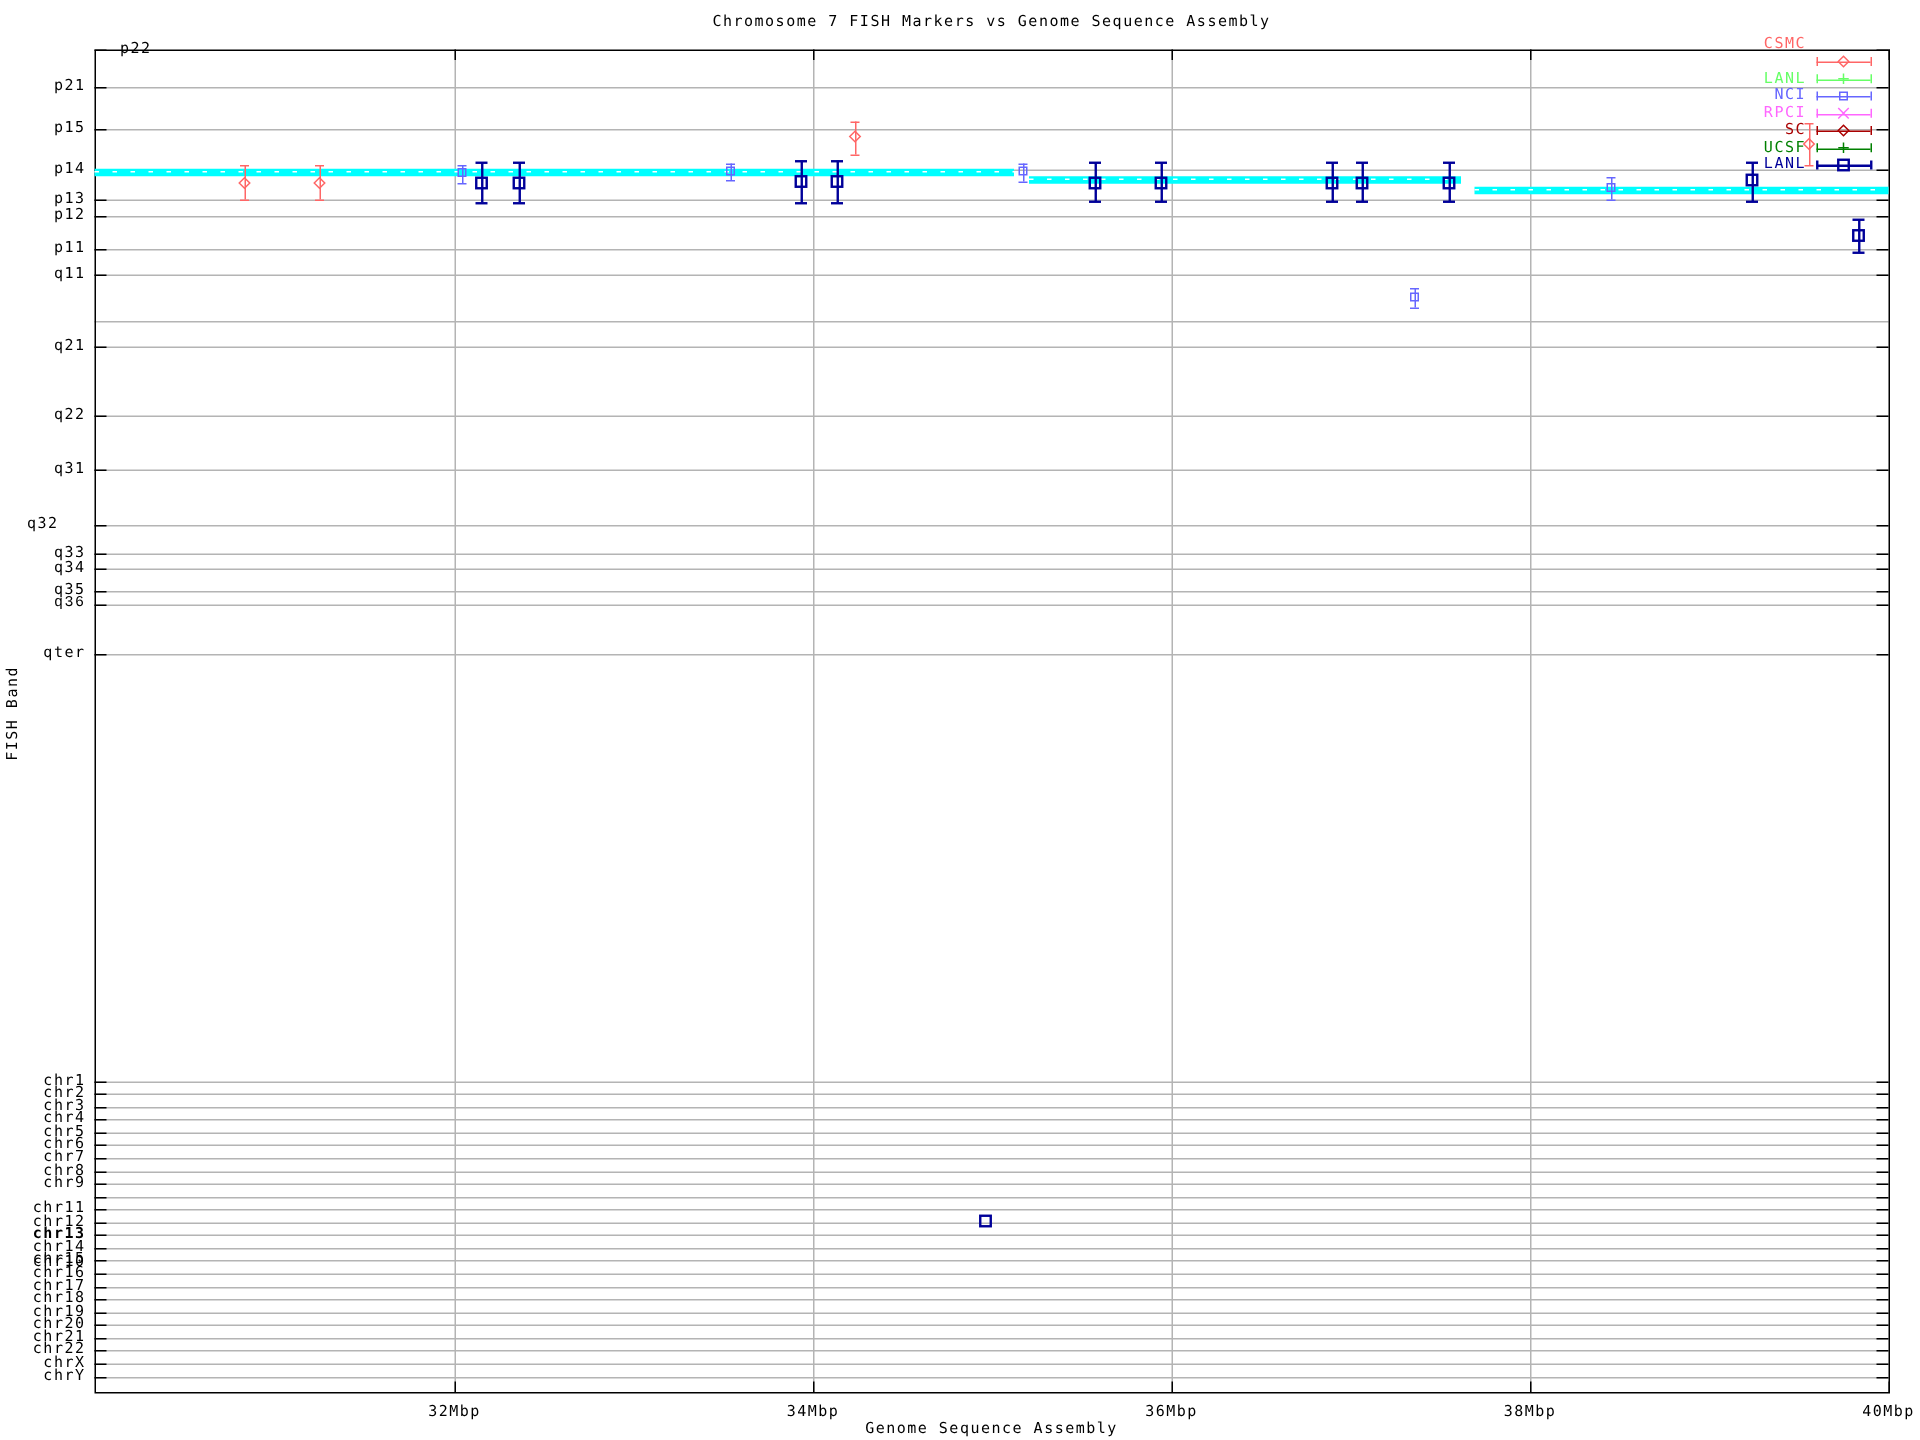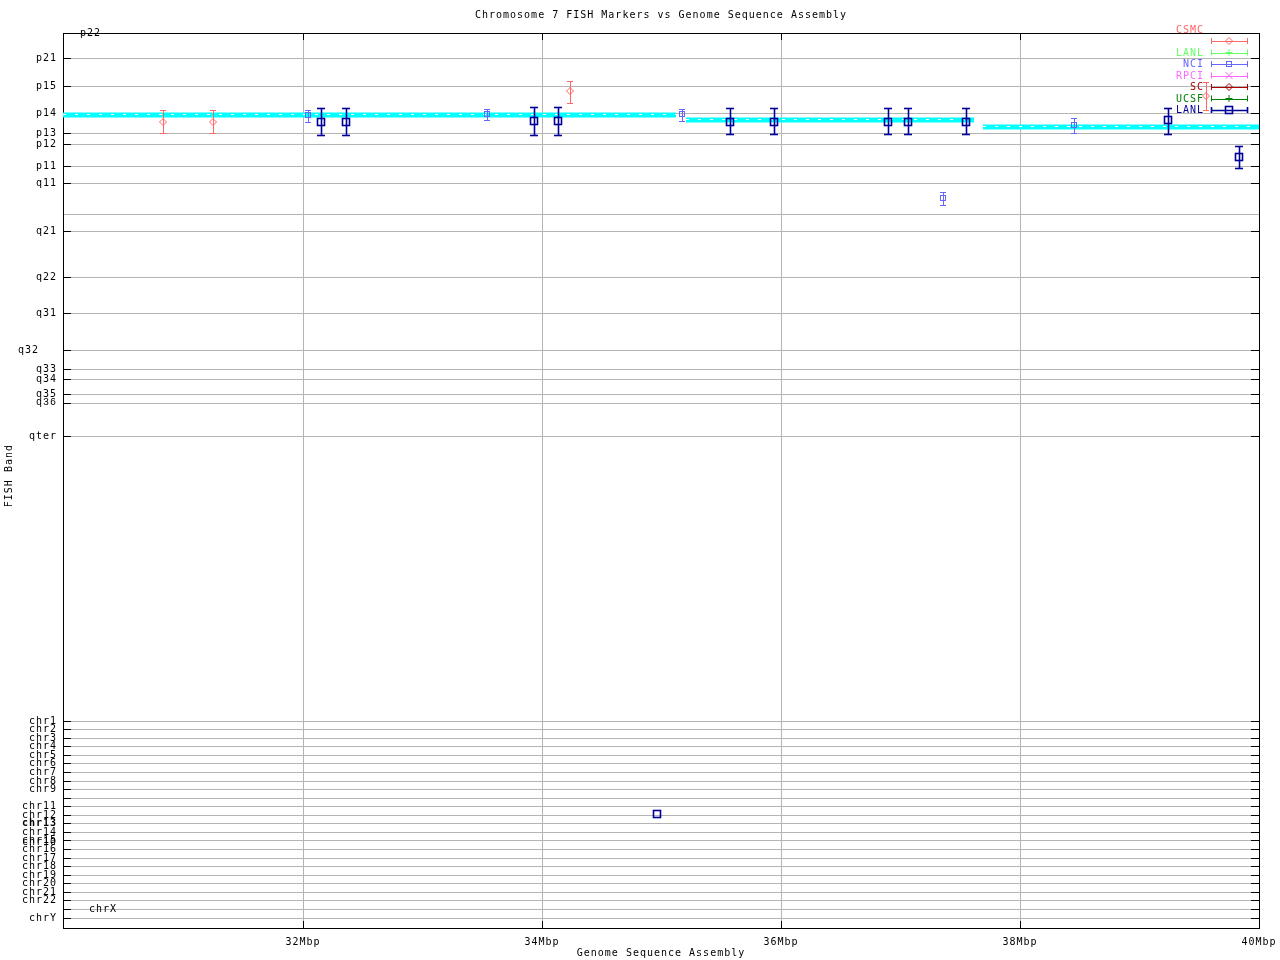--- a/index.html
+++ b/index.html
@@ -317,21 +317,21 @@
       <div class="lbl" style="left: 0px; top: 818.3px; width: 57px; text-align: right; font-weight: bold;">chr13</div>
       <div class="lbl" style="left: 0px; top: 826.9px; width: 57px; text-align: right;">chr14</div>
       <div class="lbl" style="left: 0px; top: 835.4px; width: 57px; text-align: right;">chr15</div>
       <div class="lbl" style="left: 0px; top: 844px; width: 57px; text-align: right;">chr16</div>
       <div class="lbl" style="left: 0px; top: 852.6px; width: 57px; text-align: right;">chr17</div>
       <div class="lbl" style="left: 0px; top: 861.1px; width: 57px; text-align: right;">chr18</div>
       <div class="lbl" style="left: 0px; top: 869.7px; width: 57px; text-align: right;">chr19</div>
       <div class="lbl" style="left: 0px; top: 878.3px; width: 57px; text-align: right;">chr20</div>
       <div class="lbl" style="left: 0px; top: 886.8px; width: 57px; text-align: right;">chr21</div>
       <div class="lbl" style="left: 0px; top: 895.4px; width: 57px; text-align: right;">chr22</div>
-      <div class="lbl" style="left: 13px; top: 904px; width: 57px; text-align: right; padding-left: 47px;">chrX</div>
+      <div class="lbl" style="left: 0px; top: 904px; width: 57px; text-align: right;">chrX</div>
       <div class="lbl" style="left: 0px; top: 912.5px; width: 57px; text-align: right;">chrY</div>
       <div class="lbl" style="left: 1124px; top: 25px; width: 80px; text-align: right; color: rgb(255, 102, 102);">CSMC</div>
       <div class="lbl" style="left: 1124px; top: 47.5px; width: 80px; text-align: right; color: rgb(102, 255, 102);">LANL</div>
       <div class="lbl" style="left: 1124px; top: 59px; width: 80px; text-align: right; color: rgb(102, 102, 255);">NCI</div>
       <div class="lbl" style="left: 1124px; top: 70.5px; width: 80px; text-align: right; color: rgb(255, 102, 255);">RPCI</div>
       <div class="lbl" style="left: 1124px; top: 82px; width: 80px; text-align: right; color: rgb(170, 0, 0);">SC</div>
       <div class="lbl" style="left: 1124px; top: 93.5px; width: 80px; text-align: right; color: rgb(0, 128, 0);">UCSF</div>
       <div class="lbl" style="left: 1124px; top: 105px; width: 80px; text-align: right; color: rgb(0, 0, 153);">LANL</div>
     </div>
   <div id="xaxis-lbl" class="lbl">Genome Sequence Assembly</div>

